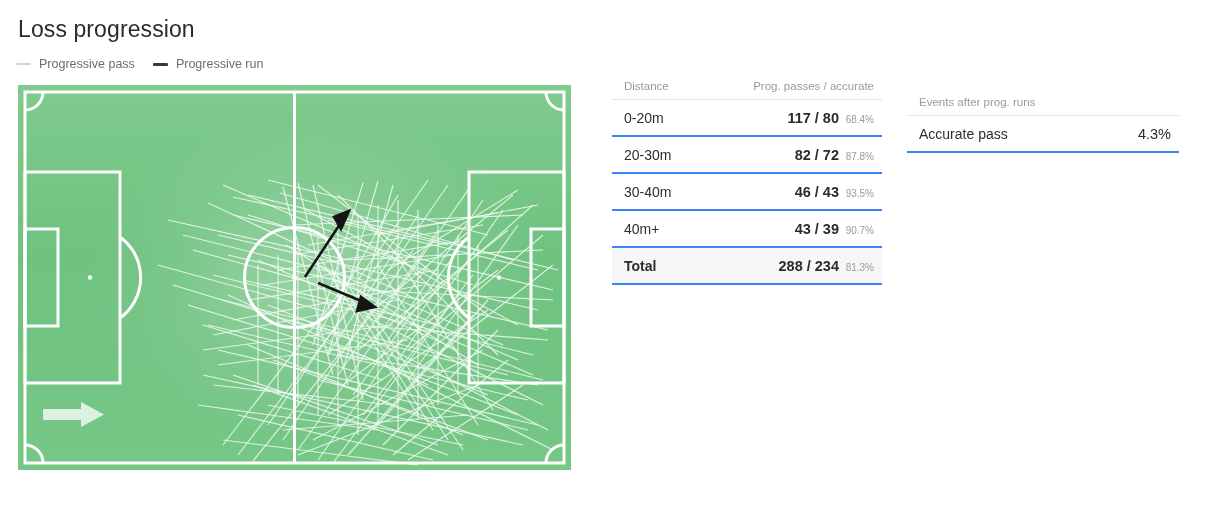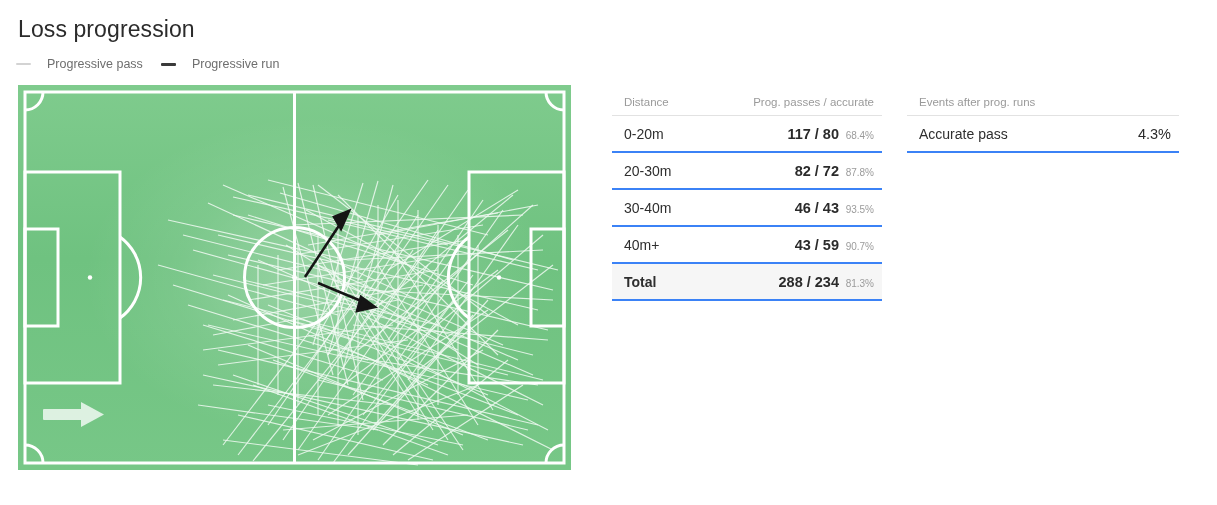--- a/index.html
+++ b/index.html
@@ -15,33 +15,33 @@
   
   .title {
     position: absolute; left: 18px; top: 16px;
     font-size: 23px; color: #2b2b2b; font-weight: 400;
     letter-spacing: 0.1px; white-space: nowrap;
   }
   .legend {
     position: absolute; left: 16px; top: 57px;
     display: flex; align-items: center; gap: 18px;
   }
-  .legend-item { display: flex; align-items: center; gap: 16px; }
+  .legend-item { display: flex; align-items: center; gap: 8px; }
   .legend-dash { display: block; width: 15px; height: 2px; border-radius: 1px; }
   .legend-dash.pass { background: #d3d3d3; height: 2px; }
   .legend-dash.run  { background: #3a3a3a; height: 3px; }
   .legend-label { font-size: 12.5px; color: #6e6e6e; white-space: nowrap; }
 
   
   .pitch-wrap { position: absolute; left: 18px; top: 85px; width: 553px; height: 385px; }
   .pitch-svg { display: block; width: 553px; height: 385px; }
 
   
   .table { position: absolute; }
-  .table.left  { left: 612px; top: 96px; width: 270px; }
+  .table.left  { left: 612px; top: 80px; width: 270px; }
   .table.right { left: 907px; top: 96px; width: 272px; }
 
   .t-head {
     display: flex; align-items: flex-end;
     padding: 0 8px 7px 12px;
     border-bottom: 1px solid #e2e2e2;
   }
   .t-head .th {
     font-size: 11.5px; color: #9a9a9a; font-weight: 400; white-space: nowrap;
   }
@@ -309,21 +309,21 @@
       <span class="label">30-40m</span>
       <span class="vals">
         <span class="main">46 / 43</span>
         <span class="pct">93.5%</span>
       </span>
     </div>
 
     <div class="t-row">
       <span class="label">40m+</span>
       <span class="vals">
-        <span class="main">43 / 59</span>
+        <span class="main">43 / 39</span>
         <span class="pct">90.7%</span>
       </span>
     </div>
 
     <div class="t-row total">
       <span class="label">Total</span>
       <span class="vals">
         <span class="main">288 / 234</span>
         <span class="pct">81.3%</span>
       </span>

